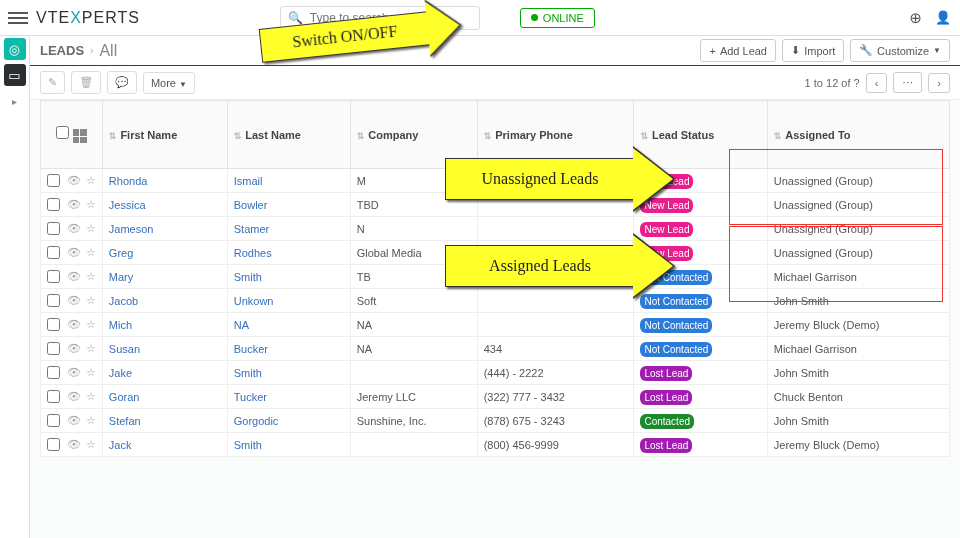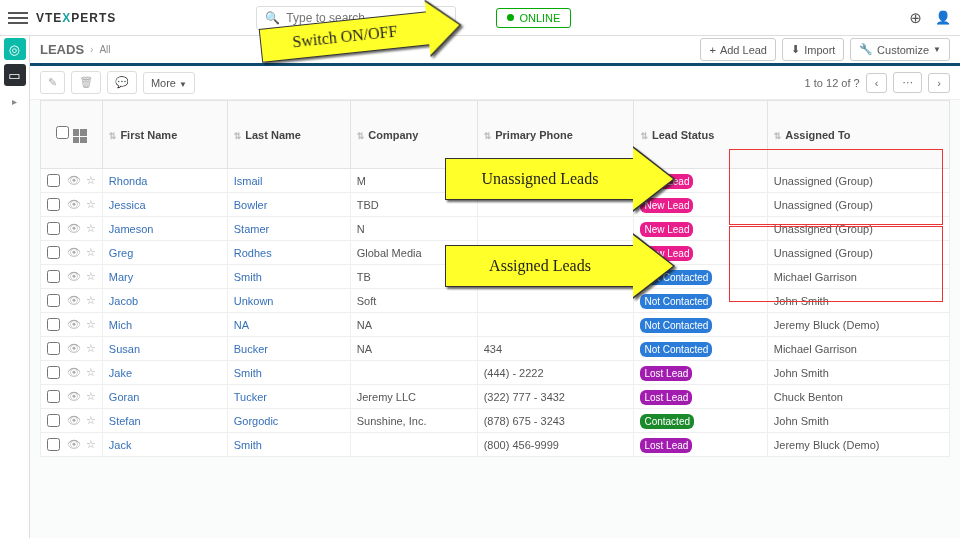--- a/index.html
+++ b/index.html
@@ -1,36 +1,36 @@
 <!DOCTYPE html>
 <html><head>
 <meta charset="utf-8">
 <style>
 *{box-sizing:border-box;margin:0;padding:0}
 body{font-family:-apple-system,BlinkMacSystemFont,"Segoe UI",Arial,sans-serif;font-size:12px;color:#444;background:#fff;width:960px;height:538px;overflow:hidden;position:relative}
 .topbar{height:36px;border-bottom:1px solid #ddd;display:flex;align-items:center;padding:0 8px;background:#fff}
 .hamburger{width:20px;cursor:pointer;margin-right:8px}
 .hamburger div{height:2px;background:#555;margin:3px 0}
-.logo{font-weight:bold;font-size:12px;letter-spacing:1px;color:#333}
+.logo{font-weight:normal;font-size:16px;letter-spacing:1px;color:#333}
 .logo .x{color:#1da1a1}
 .search-wrap{margin-left:140px;display:flex;align-items:center;border:1px solid #ddd;border-radius:3px;padding:4px 8px;width:200px;color:#999}
 .search-wrap input{border:none;outline:none;flex:1;font-size:12px;margin-left:6px}
 .online-btn{margin-left:40px;border:1px solid #0a0;color:#0a0;padding:3px 10px;border-radius:3px;display:flex;align-items:center;gap:5px;font-size:11px}
 .online-dot{width:7px;height:7px;background:#0a0;border-radius:50%}
 .topbar-right{margin-left:auto;display:flex;gap:14px;align-items:center;color:#555}
 .sidebar{position:absolute;left:0;top:36px;bottom:0;width:30px;background:#fff;border-right:1px solid #ddd;display:flex;flex-direction:column;align-items:center;padding-top:2px;gap:4px}
 .side-icon{width:22px;height:22px;display:flex;align-items:center;justify-content:center;border-radius:3px;font-size:13px}
 .side-icon.teal{background:#0bbaa8;color:#fff}
 .side-icon.dark{background:#2b2f33;color:#fff}
 .side-caret{color:#888;margin-top:6px;font-size:10px}
 .main{position:absolute;left:30px;top:36px;right:0;bottom:0;background:#fafbfb}
-.breadcrumb{height:30px;display:flex;align-items:center;padding:0 10px;border-bottom:3px solid #0c4a6e;background:#fff}
+.breadcrumb{height:30px;display:flex;align-items:center;padding:0 10px;border-bottom:1px solid #0c4a6e;background:#fff}
 .breadcrumb .mod{color:#6a6a6a;font-weight:600;font-size:13px}
 .breadcrumb .sep{color:#aaa;margin:0 6px;font-size:10px}
-.breadcrumb .all{color:#888;font-size:10px}
+.breadcrumb .all{color:#888;font-size:16px}
 .bc-actions{margin-left:auto;display:flex;gap:6px}
 .btn{border:1px solid #ccc;background:#fff;padding:4px 8px;border-radius:3px;font-size:11px;color:#555;cursor:pointer;display:flex;align-items:center;gap:4px}
 .toolbar{height:34px;display:flex;align-items:center;padding:0 10px;gap:6px;background:#fff;border-bottom:1px solid #eee}
 .toolbar .tool{border:1px solid #ddd;padding:4px 7px;border-radius:3px;color:#aaa;font-size:11px;cursor:pointer}
 .toolbar .more{color:#555}
 .toolbar-right{margin-left:auto;display:flex;align-items:center;gap:6px;font-size:11px;color:#666}
 .nav-dots{border:1px solid #ccc;padding:3px 8px;border-radius:3px;cursor:pointer}
 .table-wrap{padding:0 10px}
 table{width:100%;border-collapse:collapse;background:#fff;font-size:11px}
 th{text-align:left;padding:25px 6px;border:1px solid #e3e3e3;color:#444;font-weight:600;background:#fafafa}

